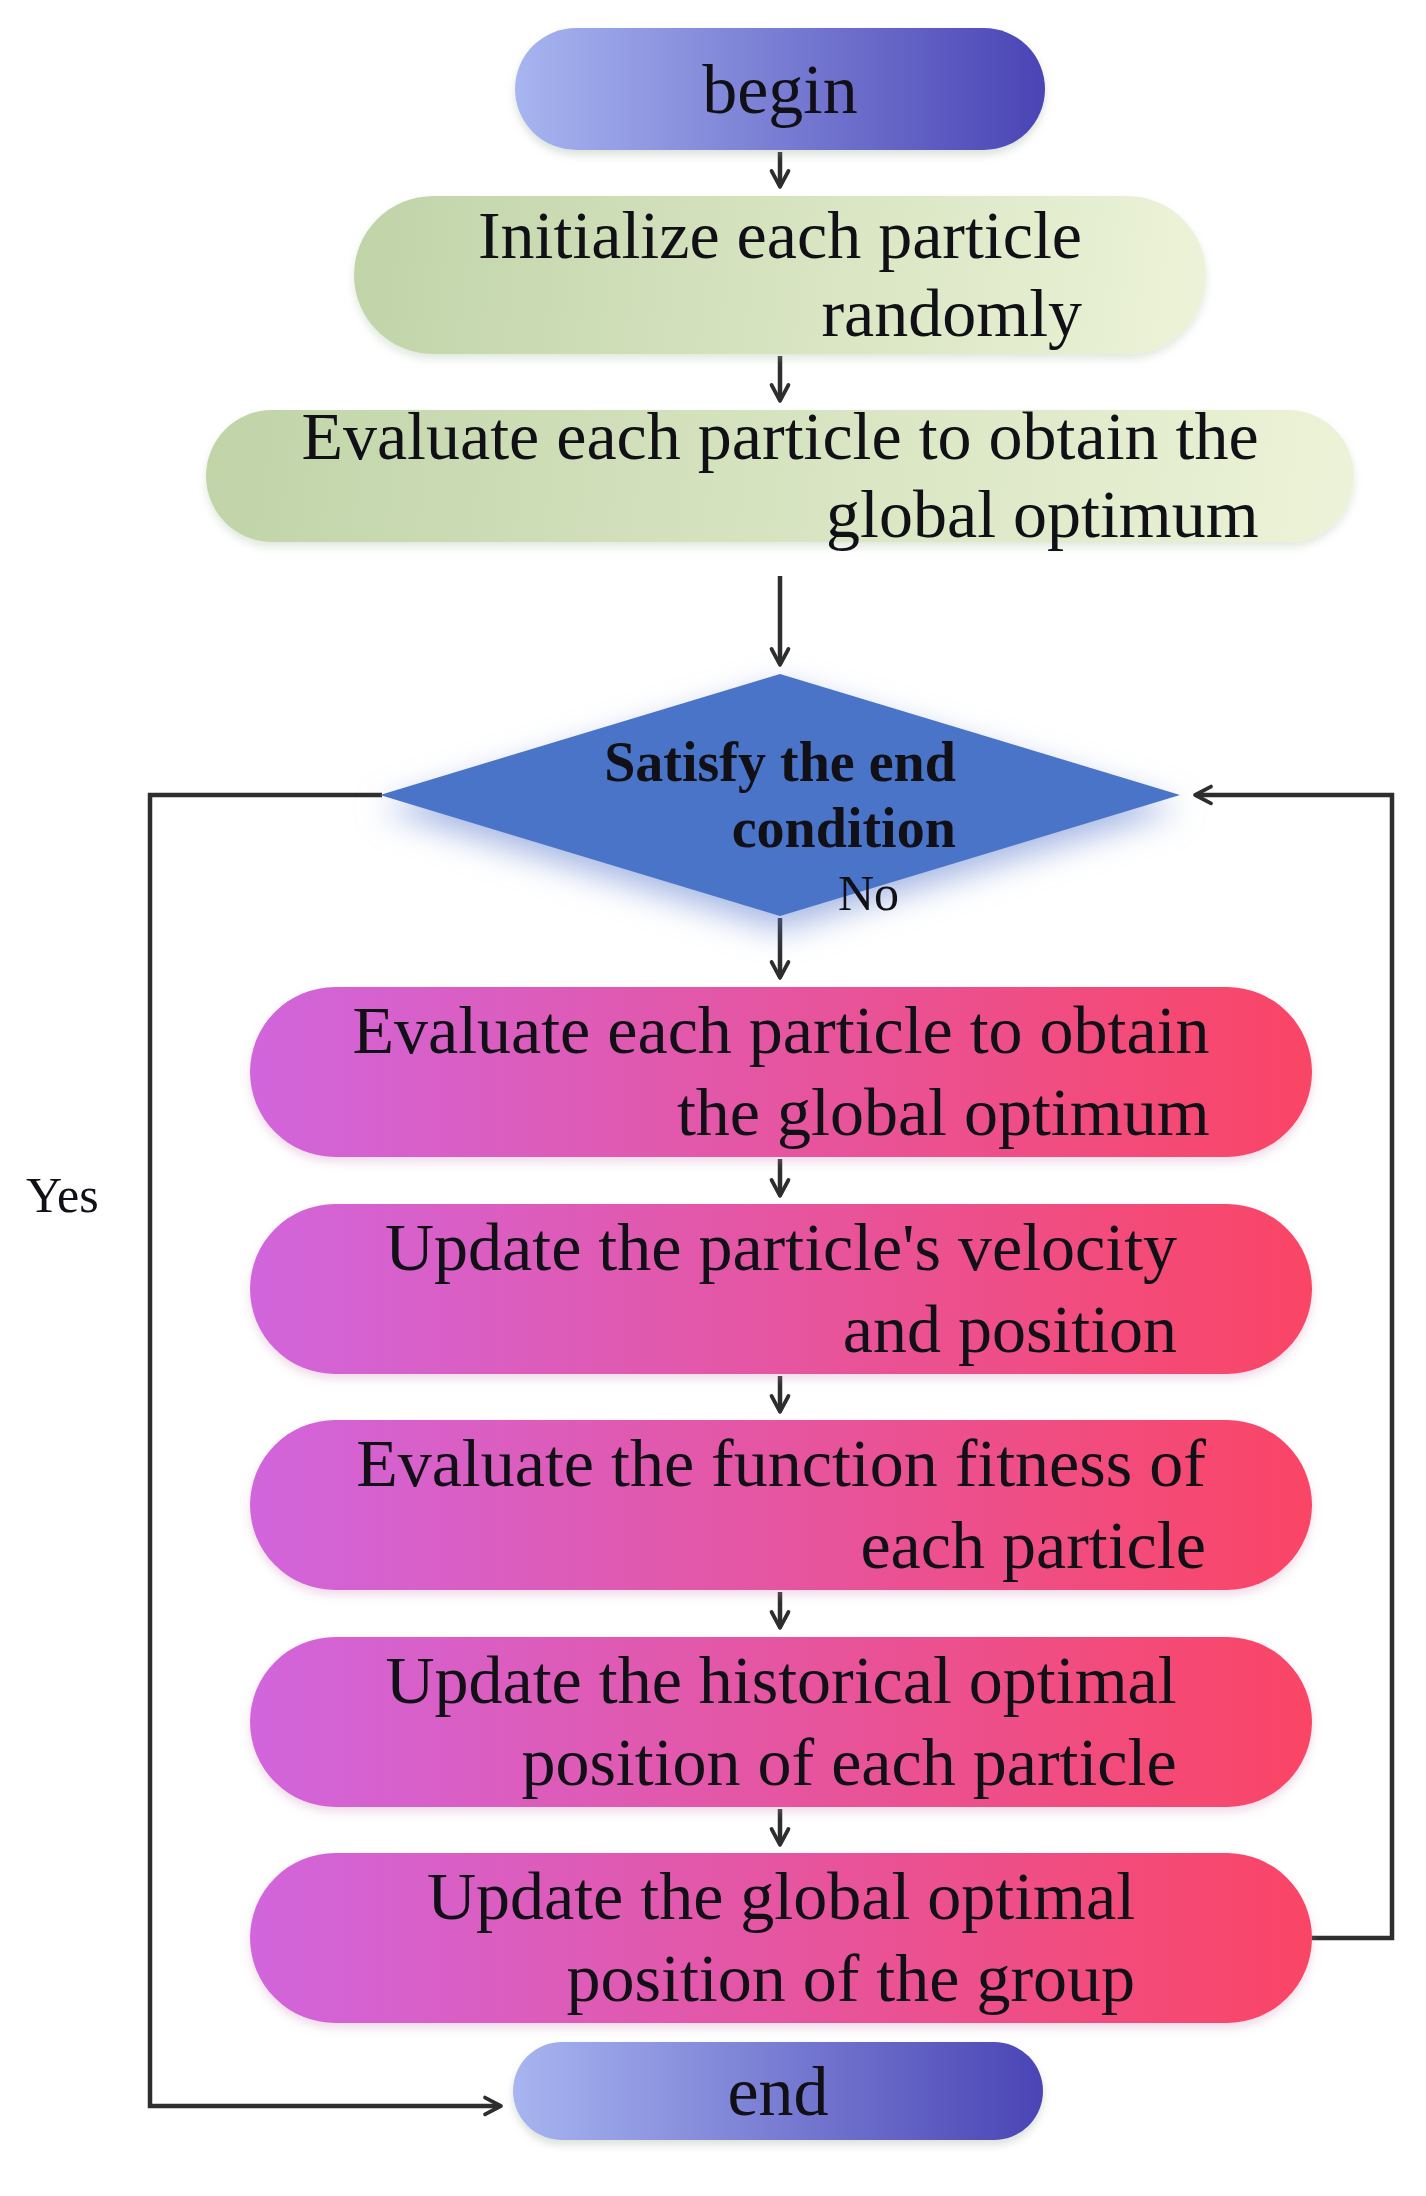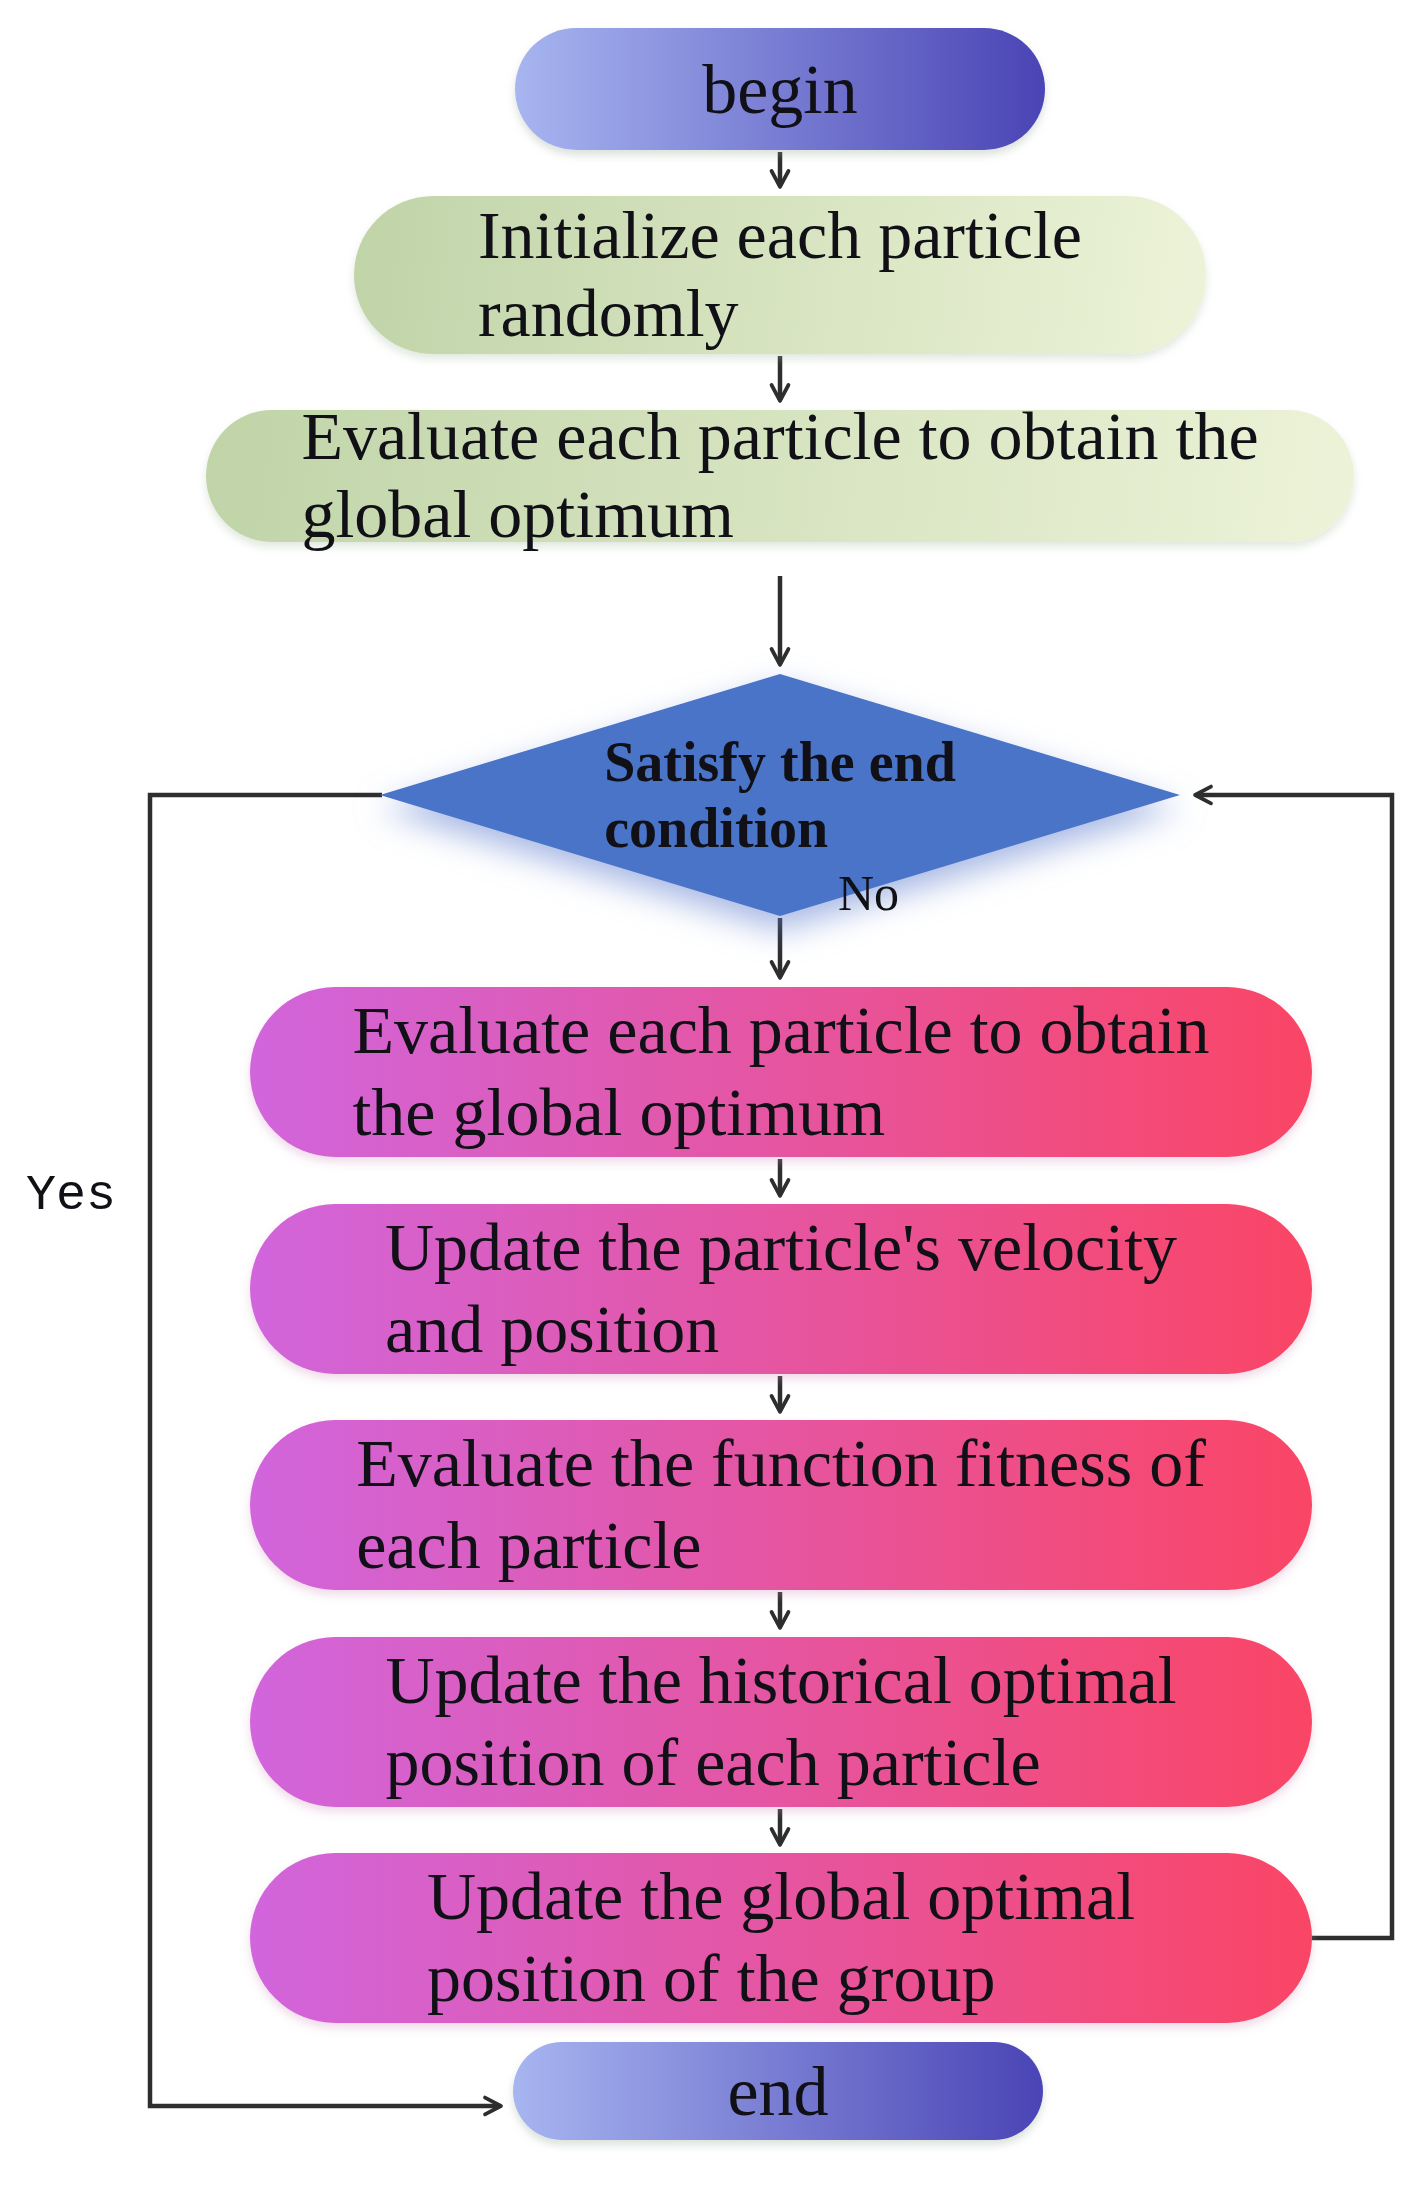--- a/index.html
+++ b/index.html
@@ -22,21 +22,21 @@
     position: absolute;
     display: flex;
     align-items: center;
     justify-content: center;
     text-align: center;
     z-index: 2;
   }
   .lbl {
     white-space: pre-line;
     display: block;
-    text-align: left;
+    text-align: right;
   }
   
   .term {
     border-radius: 70px;
     background: linear-gradient(to right, #a7b5f0, #4a44b5);
     box-shadow: 0 5px 9px rgba(150,170,150,0.35);
     font-size: 70px;
     line-height: 1.1;
   }
   #node-begin { left: 515px; top: 28px;  width: 530px; height: 122px; }
@@ -90,21 +90,21 @@
   }
   
   .branch-label {
     position: absolute;
     font-size: 50px;
     line-height: 1.1;
     z-index: 2;
     color: #101016;
   }
   #label-no  { left: 838px; top: 866px; }
-  #label-yes { left: 26px;  top: 1168px; font-family: Liberation Mono, monospace; }
+  #label-yes { left: 26px;  top: 1168px; }
 </style>
 </head>
 <body>
 
 <div class="canvas">
 
   <svg id="connector-layer" viewBox="0 0 1426 2196" xmlns="http://www.w3.org/2000/svg">
     <defs>
       <marker id="arrow" viewBox="0 0 12 12" refX="10" refY="6" markerWidth="5" markerHeight="5" orient="auto-start-reverse">
         <path d="M2,1.5 L10.5,6 L2,10.5" fill="none" stroke="#2e2e2e" stroke-width="2" stroke-linecap="round" stroke-linejoin="round"></path>

